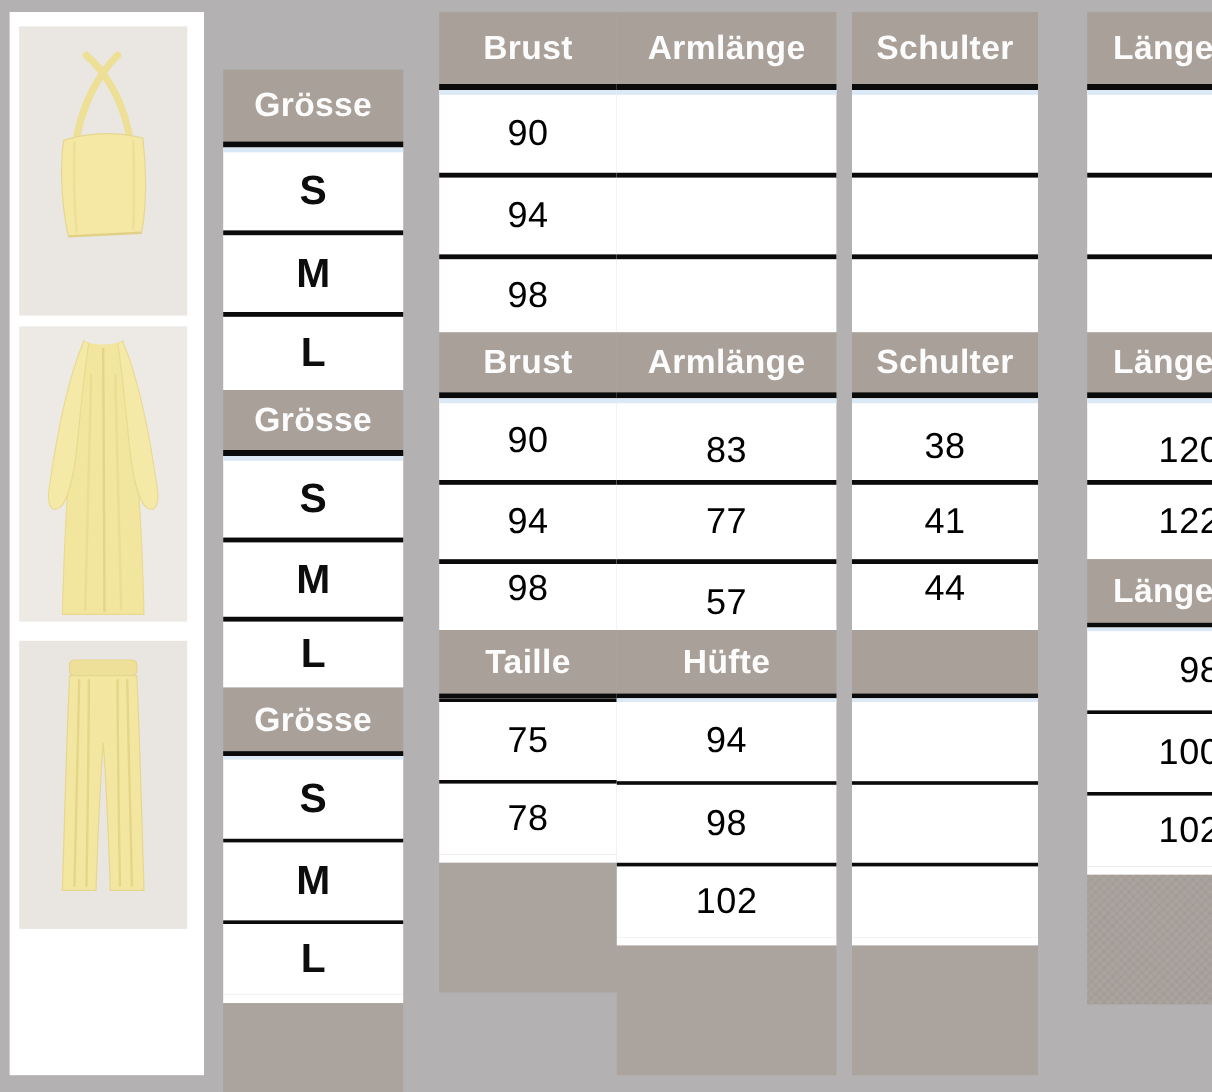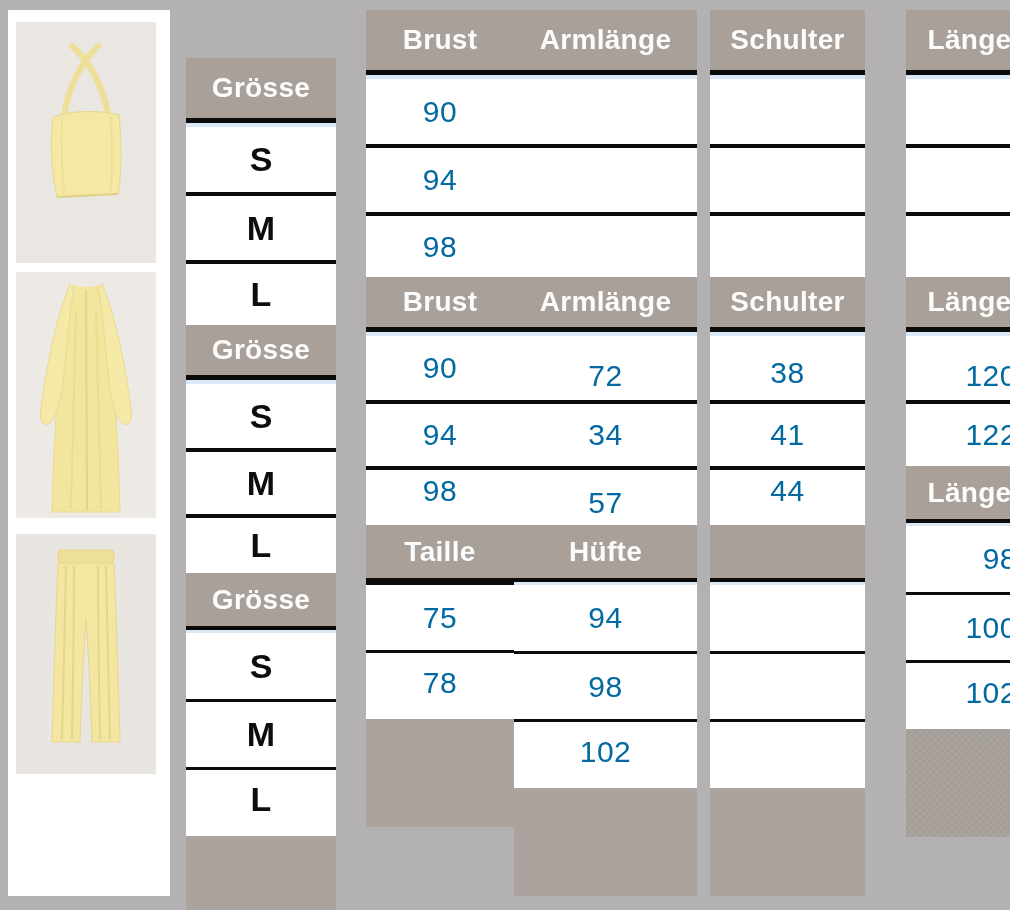--- a/index.html
+++ b/index.html
@@ -34,21 +34,21 @@
   .sep    { border-top: 4px solid #0b0b0b; }
   .firstc { border-top: 3px solid #dbe8f6; }
   .sepc   { border-top: 3px solid #0b0b0b; }
   .ra1 { height: 69px; } .ra2 { height: 68px; } .ra3 { height: 65px; }
   .rb1 { height: 68px; } .rb2 { height: 66px; } .rb3 { height: 59px; }
   .rc1 { height: 69px; } .rc2 { height: 68px; } .rc3 { height: 62px; }
 
   .col-5 .rw { justify-content: flex-end; padding-right: 16px; }
 
   .size { font-weight: 700; font-size: 34px; color: #0d0d0d; }
-  .num  { font-size: 30px; color: #0369a1; letter-spacing: 0.5px; }
+  .num  { font-size: 30px; color: #000000; letter-spacing: 0.5px; }
   .dy-d { transform: translateY(8px); }
   .dy-ds { transform: translateY(5px); }
   .dy-u { transform: translateY(-7px); }
 
   .gapw { height: 7px; background: #ffffff; }
   .ft { height: 108px; background: #aba39d; }
   .ft-tex { background-color: #aba39d;
             background-image: repeating-linear-gradient(45deg, rgba(130,140,110,0.12) 0 2px, transparent 2px 5px),
                               repeating-linear-gradient(-45deg, rgba(100,110,150,0.08) 0 2px, transparent 2px 5px); }
 </style>
@@ -180,24 +180,24 @@
     <div class="rw ra2 sep">
         <span class="num"></span>
       </div>
     <div class="rw ra3 sep">
         <span class="num"></span>
       </div>
     <div class="hd h-b">
         <span>Armlänge</span>
       </div>
     <div class="rw rb1 first">
-        <span class="num dy-d">72</span>
-      </div>
-    <div class="rw rb2 sep">
-        <span class="num">34</span>
+        <span class="num dy-d">83</span>
+      </div>
+    <div class="rw rb2 sep">
+        <span class="num">77</span>
       </div>
     <div class="rw rb3 sep">
         <span class="num dy-ds">57</span>
       </div>
     <div class="hd h-c">
         <span>Hüfte</span>
       </div>
     <div class="rw rc1 firstc">
         <span class="num">94</span>
       </div>

